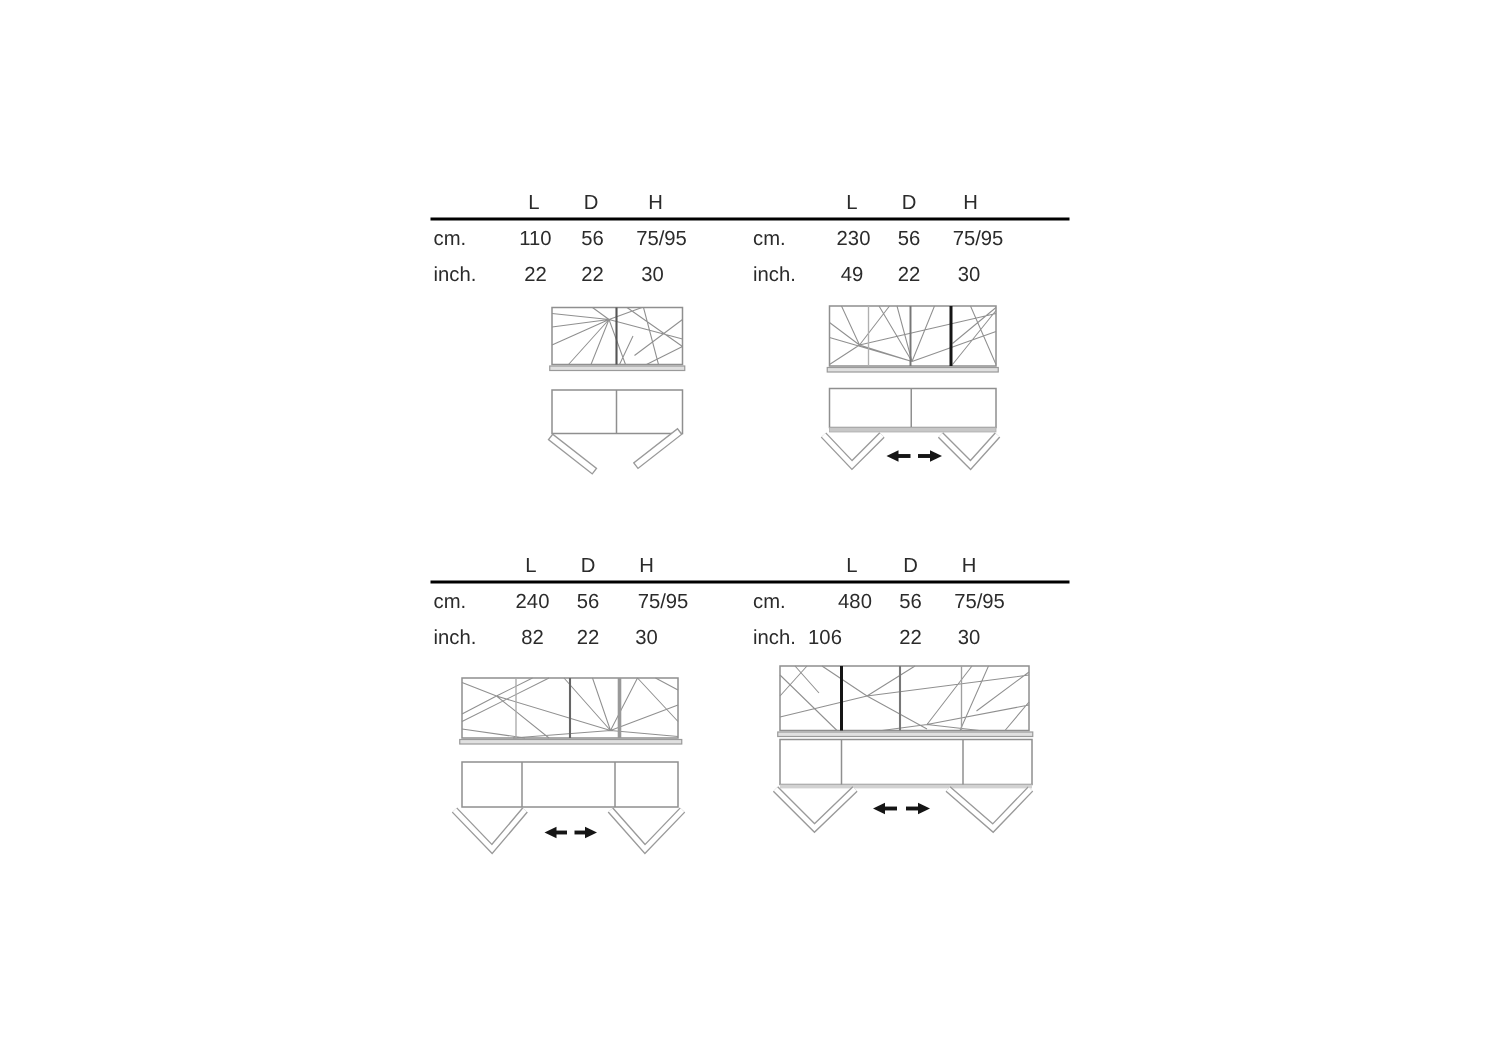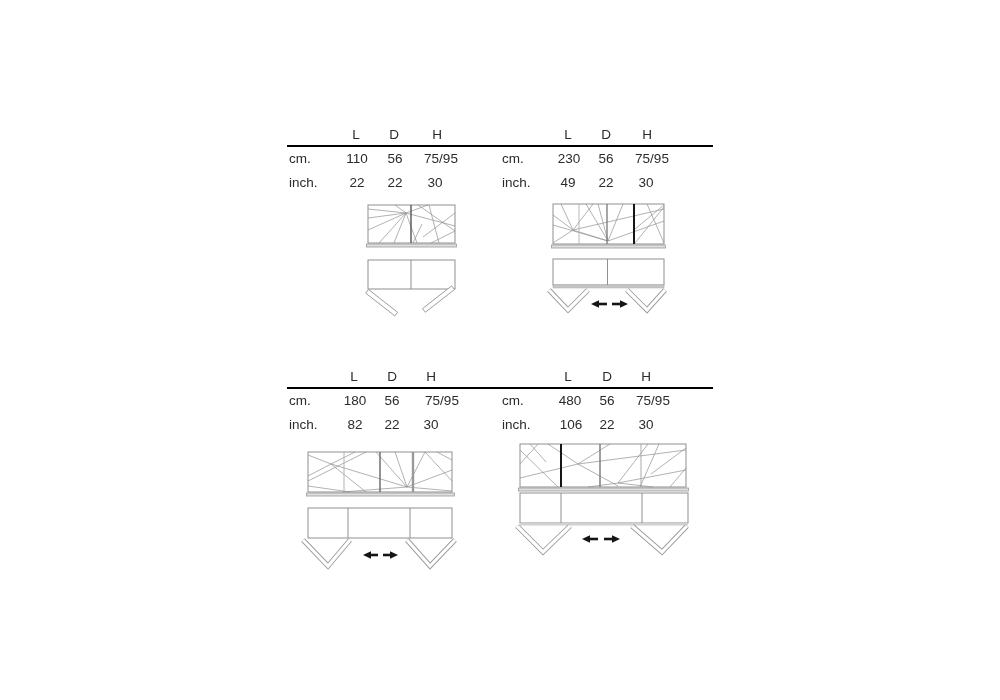--- a/index.html
+++ b/index.html
@@ -57,37 +57,37 @@
     <span class="cell ctr row-inch" style="left:646px">30</span>
   </section>
 
   <section class="tblock" style="top:367px">
     <div class="rule"></div>
 
     <span class="cell ctr row-hdr" style="left:354px">L</span>
     <span class="cell ctr row-hdr" style="left:392px">D</span>
     <span class="cell ctr row-hdr" style="left:431px">H</span>
     <span class="cell row-cm" style="left:289px">cm.</span>
-    <span class="cell ctr row-cm" style="left:355px">180</span>
+    <span class="cell ctr row-cm" style="left:355px">240</span>
     <span class="cell ctr row-cm" style="left:392px">56</span>
     <span class="cell ctr row-cm" style="left:442px">75/95</span>
     <span class="cell row-inch" style="left:289px">inch.</span>
     <span class="cell ctr row-inch" style="left:355px">82</span>
     <span class="cell ctr row-inch" style="left:392px">22</span>
     <span class="cell ctr row-inch" style="left:431px">30</span>
 
     <span class="cell ctr row-hdr" style="left:568px">L</span>
     <span class="cell ctr row-hdr" style="left:607px">D</span>
     <span class="cell ctr row-hdr" style="left:646px">H</span>
     <span class="cell row-cm" style="left:502px">cm.</span>
     <span class="cell ctr row-cm" style="left:570px">480</span>
     <span class="cell ctr row-cm" style="left:607px">56</span>
     <span class="cell ctr row-cm" style="left:653px">75/95</span>
     <span class="cell row-inch" style="left:502px">inch.</span>
-    <span class="cell ctr row-inch" style="left:571px">106</span>
+    <span class="cell ctr row-inch" style="left:550px">106</span>
     <span class="cell ctr row-inch" style="left:607px">22</span>
     <span class="cell ctr row-inch" style="left:646px">30</span>
   </section>
 
   <svg style="left:366px;top:204px" width="91" height="47" viewBox="0 0 91 47">
     <rect class="base-strip" x="0.5" y="40" width="90" height="3"></rect>
     <rect class="body-rect" x="2" y="1" width="87" height="38"></rect>
     <path class="facets" d="M40 9L2 5M40 9L2 14M40 9L2 26M40 9L13 39M40 9L28 39M40 9L51 39M40 9L89 22M40 9L62 1M29 1L40 9M52 1L89 27M63 1L73 39M89 9L57 33M89 27L65 39M47 39L56 20"></path>
     <line x1="45" y1="1" x2="45" y2="39" stroke="#555555" stroke-width="1.4"></line>
   </svg>

